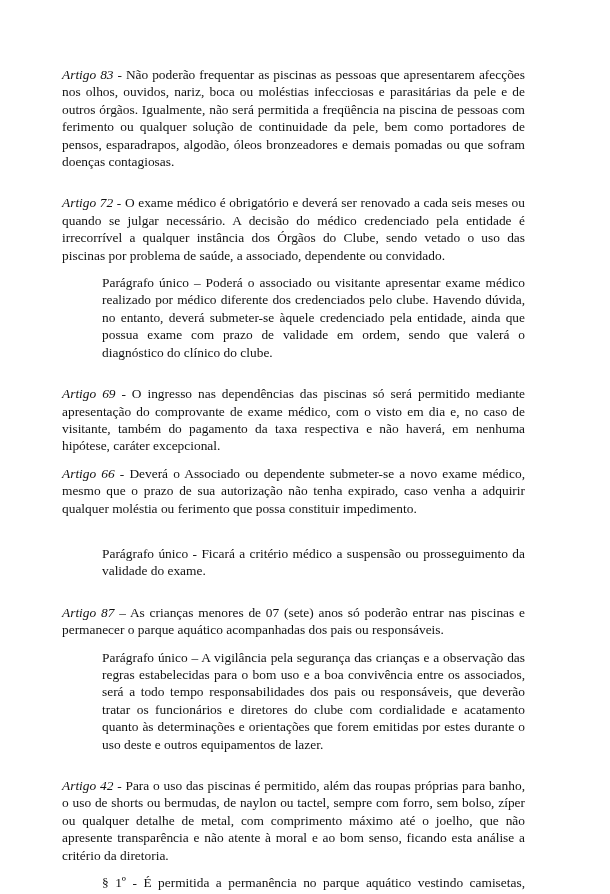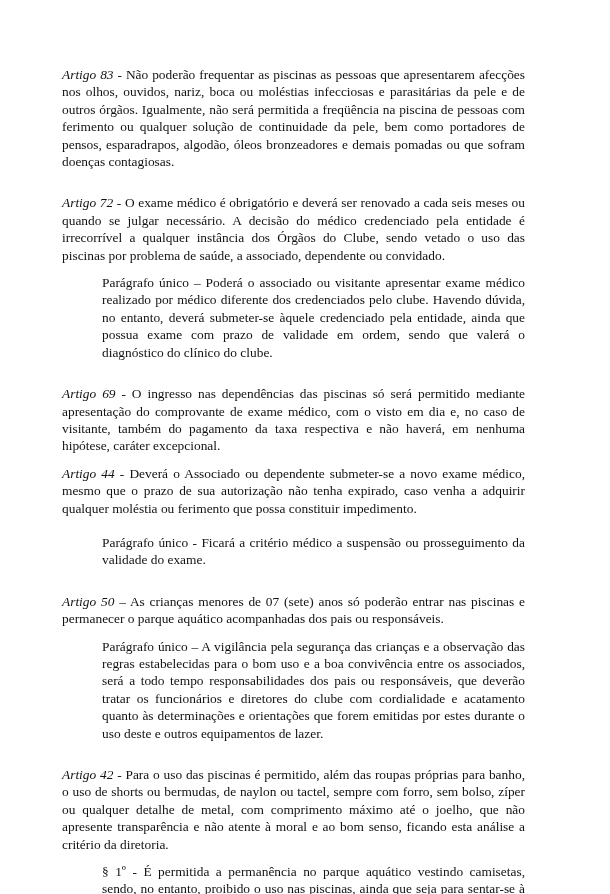--- a/index.html
+++ b/index.html
@@ -48,26 +48,26 @@
   <p class="para" style="margin-top:24px;">
     <span class="art">Artigo 72</span><span> - O exame médico é obrigatório e deverá ser renovado a cada seis meses ou quando se julgar necessário. A decisão do médico credenciado pela entidade é irrecorrível a qualquer instância dos Órgãos do Clube, sendo vetado o uso das piscinas por problema de saúde, a associado, dependente ou convidado.</span>
   </p>
   <p class="para indent" style="margin-top:10px;">Parágrafo único – Poderá o associado ou visitante apresentar exame médico realizado por médico diferente dos credenciados pelo clube. Havendo dúvida, no entanto, deverá submeter-se àquele credenciado pela entidade, ainda que possua exame com prazo de validade em ordem, sendo que valerá o diagnóstico do clínico do clube.</p>
 
   <p class="para" style="margin-top:24px;">
     <span class="art">Artigo 69</span><span> - O ingresso nas dependências das piscinas só será permitido mediante apresentação do comprovante de exame médico, com o visto em dia e, no caso de visitante, também do pagamento da taxa respectiva e não haverá, em nenhuma hipótese, caráter excepcional.</span>
   </p>
 
   <p class="para" style="margin-top:10px;">
-    <span class="art">Artigo 44</span><span> - Deverá o Associado ou dependente submeter-se a novo exame médico, mesmo que o prazo de sua autorização não tenha expirado, caso venha a adquirir qualquer moléstia ou ferimento que possa constituir impedimento.</span>
+    <span class="art">Artigo 66</span><span> - Deverá o Associado ou dependente submeter-se a novo exame médico, mesmo que o prazo de sua autorização não tenha expirado, caso venha a adquirir qualquer moléstia ou ferimento que possa constituir impedimento.</span>
   </p>
-  <p class="para indent" style="margin-top:17px;">Parágrafo único - Ficará a critério médico a suspensão ou prosseguimento da validade do exame.</p>
+  <p class="para indent" style="margin-top:28px;">Parágrafo único - Ficará a critério médico a suspensão ou prosseguimento da validade do exame.</p>
 
   <p class="para" style="margin-top:24px;">
-    <span class="art">Artigo 50</span><span> – As crianças menores de 07 (sete) anos só poderão entrar nas piscinas e permanecer o parque aquático acompanhadas dos pais ou responsáveis.</span>
+    <span class="art">Artigo 87</span><span> – As crianças menores de 07 (sete) anos só poderão entrar nas piscinas e permanecer o parque aquático acompanhadas dos pais ou responsáveis.</span>
   </p>
   <p class="para indent" style="margin-top:10px;">Parágrafo único – A vigilância pela segurança das crianças e a observação das regras estabelecidas para o bom uso e a boa convivência entre os associados, será a todo tempo responsabilidades dos pais ou responsáveis, que deverão tratar os funcionários e diretores do clube com cordialidade e acatamento quanto às determinações e orientações que forem emitidas por estes durante o uso deste e outros equipamentos de lazer.</p>
 
   <p class="para" style="margin-top:24px;">
     <span class="art">Artigo 42</span><span> - Para o uso das piscinas é permitido, além das roupas próprias para banho, o uso de shorts ou bermudas, de naylon ou tactel, sempre com forro, sem bolso, zíper ou qualquer detalhe de metal, com comprimento máximo até o joelho, que não apresente transparência e não atente à moral e ao bom senso, ficando esta análise a critério da diretoria.</span>
   </p>
   <p class="para indent" style="margin-top:10px;">§ 1º - É permitida a permanência no parque aquático vestindo camisetas, sendo, no entanto, proibido o uso nas piscinas, ainda que seja para sentar-se à borda.</p>
 
 </div>
 

